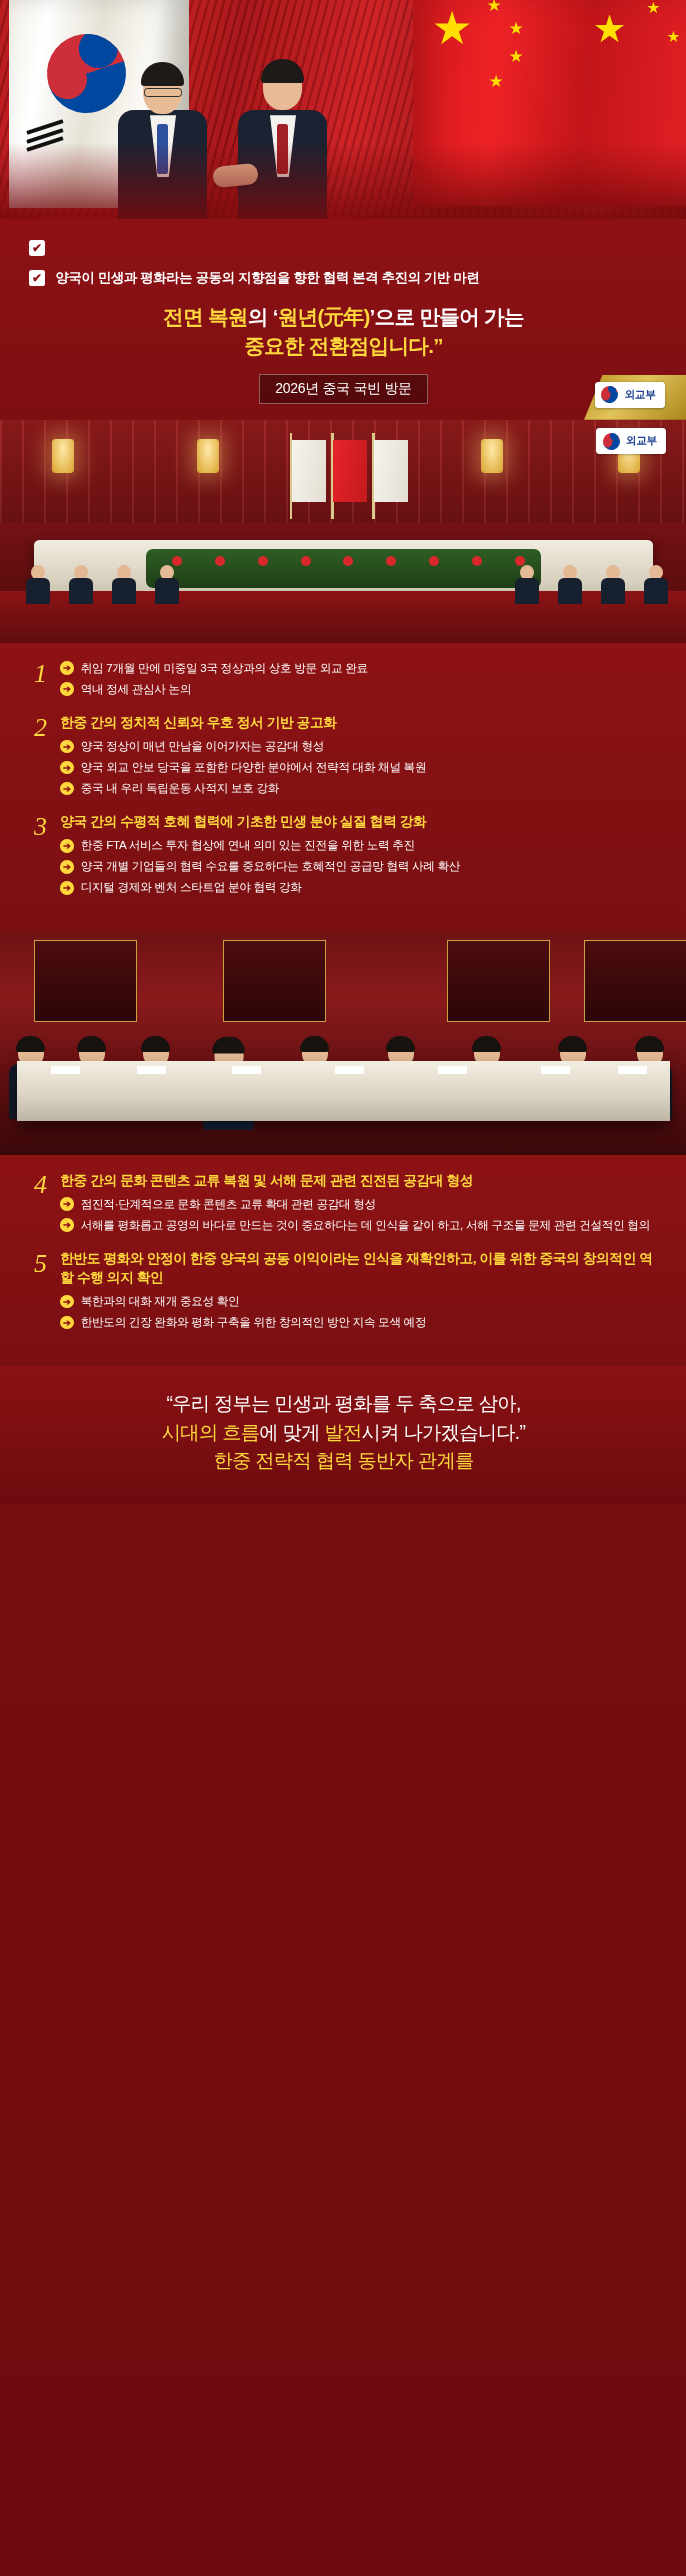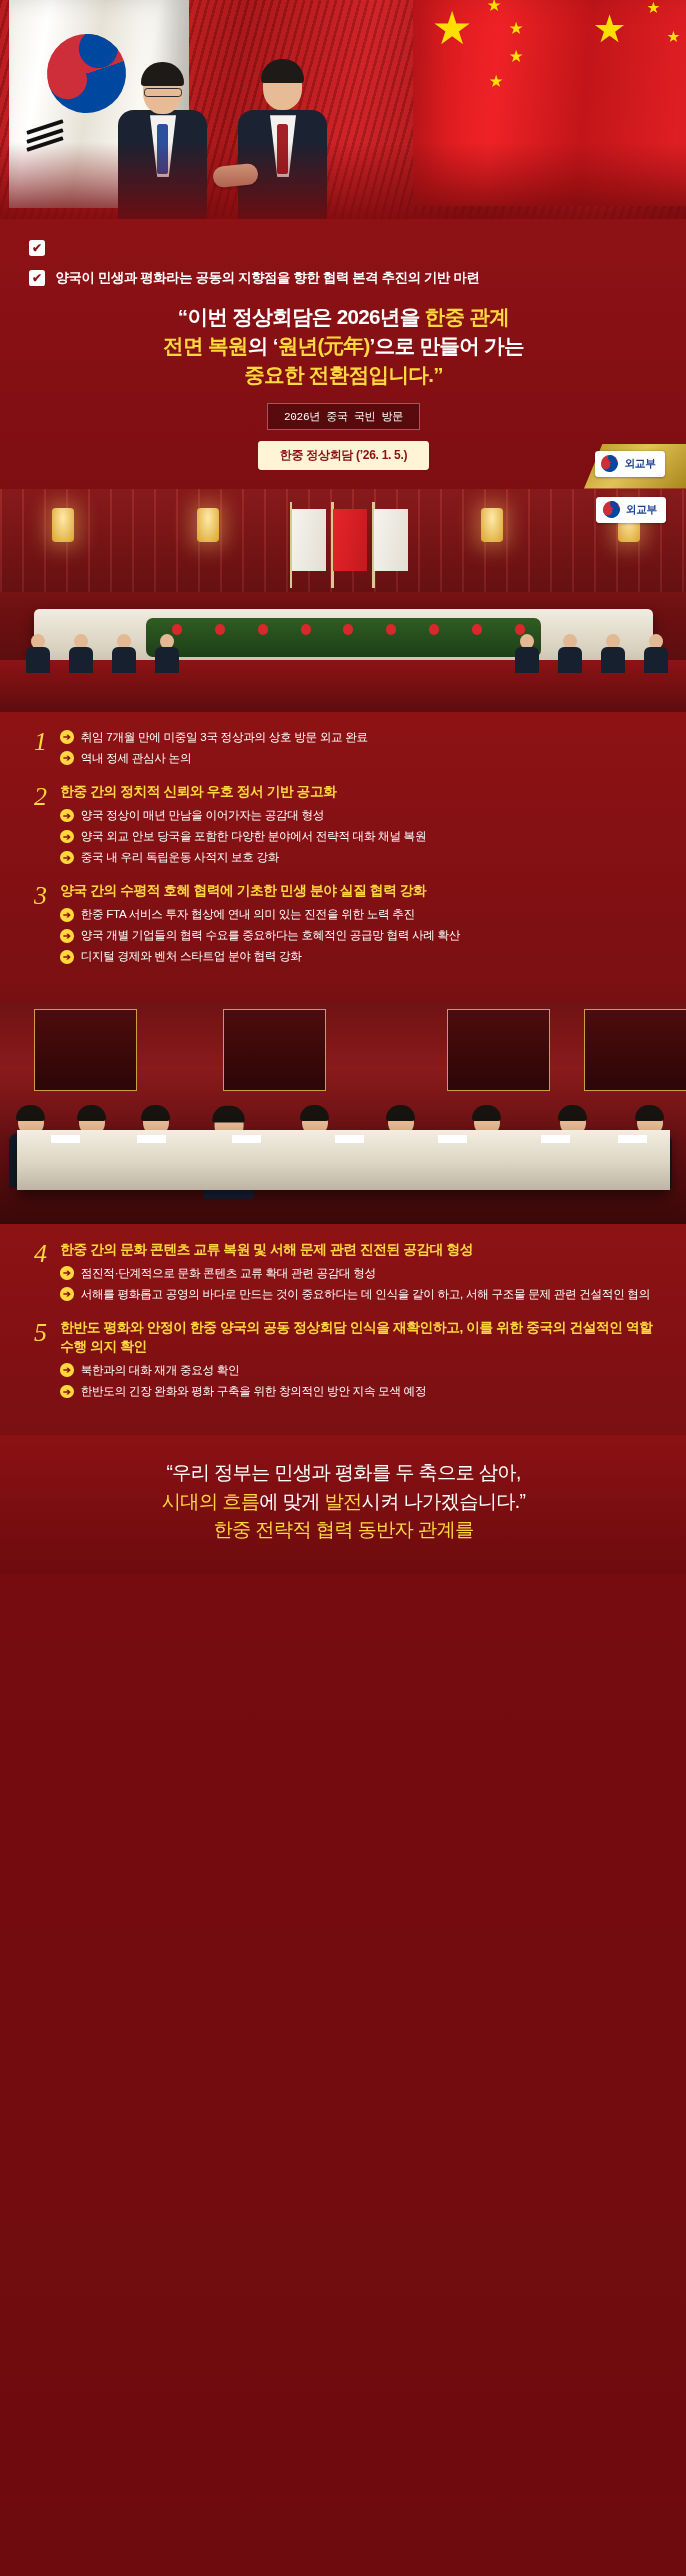--- a/index.html
+++ b/index.html
@@ -96,21 +96,21 @@
     color:#8e1215; font-size: 12px; font-weight: 700; line-height: 16.3px; text-align:center;
   }
   .bullet-txt { color:#fff; font-size: 13.3px; line-height: 1.5; font-weight: 600; letter-spacing:-0.3px; }
 
   .quote-box { text-align:center; margin-top: 13.7px; }
   .quote-line { color:#fff; font-size: 20.6px; font-weight: 800; line-height: 1.42; letter-spacing:-0.7px; }
   .hl { color:#ffd83d; }
   .sub-pill {
     display:inline-block; margin: 13.7px auto 0; padding: 5.2px 15.5px;
     background: rgba(0,0,0,.32); border: 0.9px solid rgba(255,255,255,.35);
-    color:#fff; font-size: 11px; letter-spacing:-0.3px;font-family:Liberation Mono, monospace;
+    color:#fff; font-size: 14px; letter-spacing:-0.3px;
   }
   .sub-pill2 {
     display:inline-block; margin: 10.3px auto 3.4px; padding: 6px 22px;
     background: #fff5d6; color:#8b1013; font-size: 12px; font-weight:700;
     border-radius: 3.4px; letter-spacing:-0.3px;
   }
 
   
   .badge {
     display: inline-flex; align-items: center; gap: 6px;
@@ -274,26 +274,24 @@
       <div class="chk">✔</div>
     </div>
 
     <div class="bullet-row">
       <div class="chk">✔</div>
       <div class="bullet-txt">양국이 민생과 평화라는 공동의 지향점을 향한 협력 본격 추진의 기반 마련</div>
     </div>
 
     <div class="quote-box">
       <div id="quote-top-lines">
-          <div class="quote-line"><span>“이번 정상회담은 2026년을 </span><span class="hl">한중 관계</span></div>
           <div class="quote-line"><span class="hl">전면 복원</span><span>의 ‘</span><span class="hl">원년(元年)</span><span>’으로 만들어 가는</span></div>
           <div class="quote-line"><span class="hl">중요한 전환점입니다.”</span></div>
         </div>
       <div class="sub-pill">2026년 중국 국빈 방문</div>
-      <div><span class="sub-pill2">한중 정상회담 (’26. 1. 5.)</span></div>
     </div>
 
     <div class="ribbon"></div>
     <div class="badge badge-right">
       <span class="badge-mark"></span>
       <span class="badge-txt">외교부</span>
     </div>
   </div>
 
   <div class="photo2">
@@ -533,21 +531,21 @@
             </div>
             <div class="sub">
               <div class="arrow">➔</div>
               <div class="sub-txt">서해를 평화롭고 공영의 바다로 만드는 것이 중요하다는 데 인식을 같이 하고, 서해 구조물 문제 관련 건설적인 협의</div>
             </div>
           </div>
         </div>
         <div class="item">
           <div class="num">5</div>
           <div class="item-body">
-            <div class="item-title">한반도 평화와 안정이 한중 양국의 공동 정상회담 인식을 재확인하고, 이를 위한 중국의 건설적인 역할 수행 의지 확인</div>
+            <div class="item-title">한반도 평화와 안정이 한중 양국의 공동 이익이라는 인식을 재확인하고, 이를 위한 중국의 창의적인 역할 수행 의지 확인</div>
             <div class="sub">
               <div class="arrow">➔</div>
               <div class="sub-txt">북한과의 대화 재개 중요성 확인</div>
             </div>
             <div class="sub">
               <div class="arrow">➔</div>
               <div class="sub-txt">한반도의 긴장 완화와 평화 구축을 위한 창의적인 방안 지속 모색 예정</div>
             </div>
           </div>
         </div>

